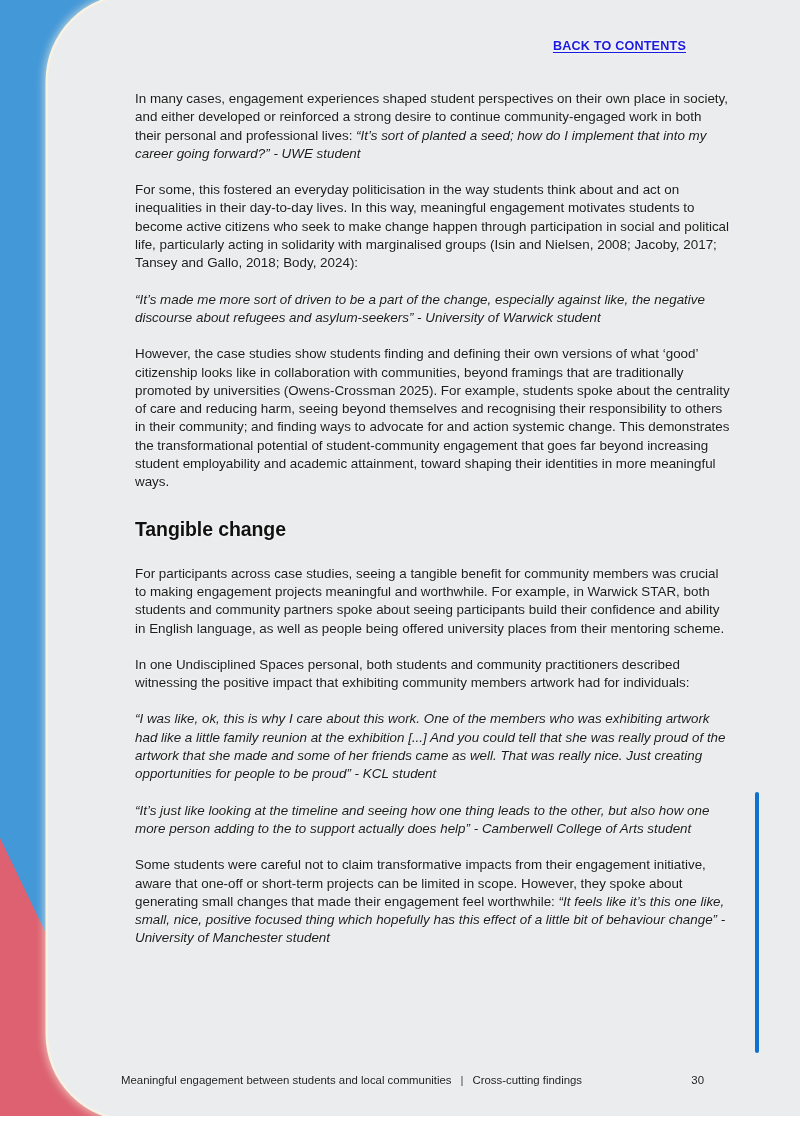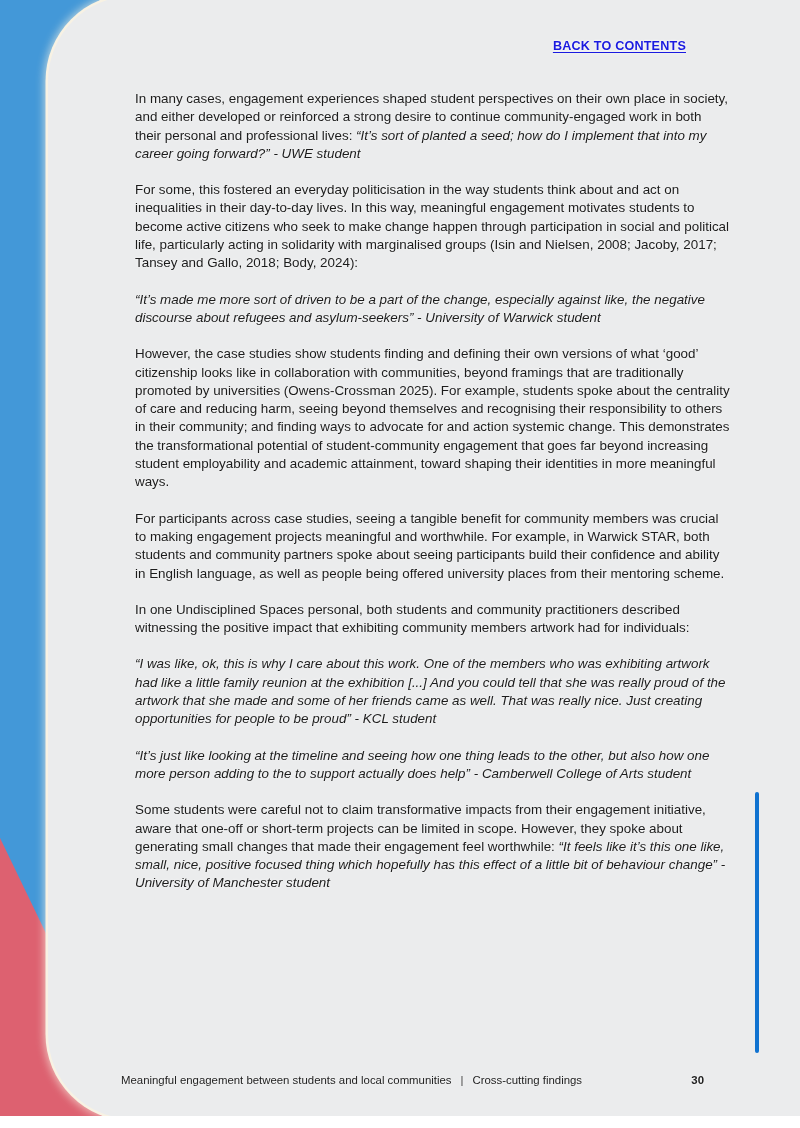--- a/index.html
+++ b/index.html
@@ -58,36 +58,37 @@
     background:var(--rule-blue);border-radius:2px;
   }
   .footer{
     position:absolute;left:121px;top:1074px;width:594px;
     display:flex;align-items:baseline;
     font-size:11.4px;color:#222;
     text-shadow:0 0 3px rgba(255,255,255,.85);
   }
   .footer .sep{margin:0 9px;color:#444;}
   .footer .bold{font-weight:normal;}
-  .footer .pagenum{margin-left:auto;font-weight:bold;padding-right:11px;}
+  .footer .pagenum{margin-left:auto;font-weight:normal;padding-right:11px;}
 </style>
 </head>
 <body>
 
 <div class="canvas">
   <div class="bg-red"></div>
   <div class="page"></div>
 
   <a class="back-link">BACK TO CONTENTS</a>
 
   <div class="article">
       <p><span>In many cases, engagement experiences shaped student perspectives on their own place in society, and either developed or reinforced a strong desire to continue community-engaged work in both their personal and professional lives: </span><span class="it">“It’s sort of planted a seed; how do I implement that into my career going forward?” - UWE student</span></p>
       <p><span>For some, this fostered an everyday politicisation in the way students think about and act on inequalities in their day-to-day lives. In this way, meaningful engagement motivates students to become active citizens who seek to make change happen through participation in social and political life, particularly acting in solidarity with marginalised groups (Isin and Nielsen, 2008; Jacoby, 2017; Tansey and Gallo, 2018; Body, 2024):</span></p>
       <p><span class="it">“It’s made me more sort of driven to be a part of the change, especially against like, the negative discourse about refugees and asylum-seekers” - University of Warwick student</span></p>
       <p><span>However, the case studies show students finding and defining their own versions of what ‘good’ citizenship looks like in collaboration with communities, beyond framings that are traditionally promoted by universities (Owens-Crossman 2025). For example, students spoke about the centrality of care and reducing harm, seeing beyond themselves and recognising their responsibility to others in their community; and finding ways to advocate for and action systemic change. This demonstrates the transformational potential of student-community engagement that goes far beyond increasing student employability and academic attainment, toward shaping their identities in more meaningful ways.</span></p>
+      <h2>Tangible change</h2>
       <p><span>For participants across case studies, seeing a tangible benefit for community members was crucial to making engagement projects meaningful and worthwhile. For example, in Warwick STAR, both students and community partners spoke about seeing participants build their confidence and ability in English language, as well as people being offered university places from their mentoring scheme.</span></p>
       <p><span>In one Undisciplined Spaces personal, both students and community practitioners described witnessing the positive impact that exhibiting community members artwork had for individuals:</span></p>
       <p><span class="it">“I was like, ok, this is why I care about this work. One of the members who was exhibiting artwork had like a little family reunion at the exhibition [...] And you could tell that she was really proud of the artwork that she made and some of her friends came as well. That was really nice. Just creating opportunities for people to be proud” - KCL student</span></p>
       <p><span class="it">“It’s just like looking at the timeline and seeing how one thing leads to the other, but also how one more person adding to the to support actually does help” - Camberwell College of Arts student</span></p>
       <p><span>Some students were careful not to claim transformative impacts from their engagement initiative, aware that one-off or short-term projects can be limited in scope. However, they spoke about generating small changes that made their engagement feel worthwhile: </span><span class="it">“It feels like it’s this one like, small, nice, positive focused thing which hopefully has this effect of a little bit of behaviour change” - University of Manchester student</span></p>
     </div>
 
   <div class="margin-rule"></div>
 
   <div class="footer">

